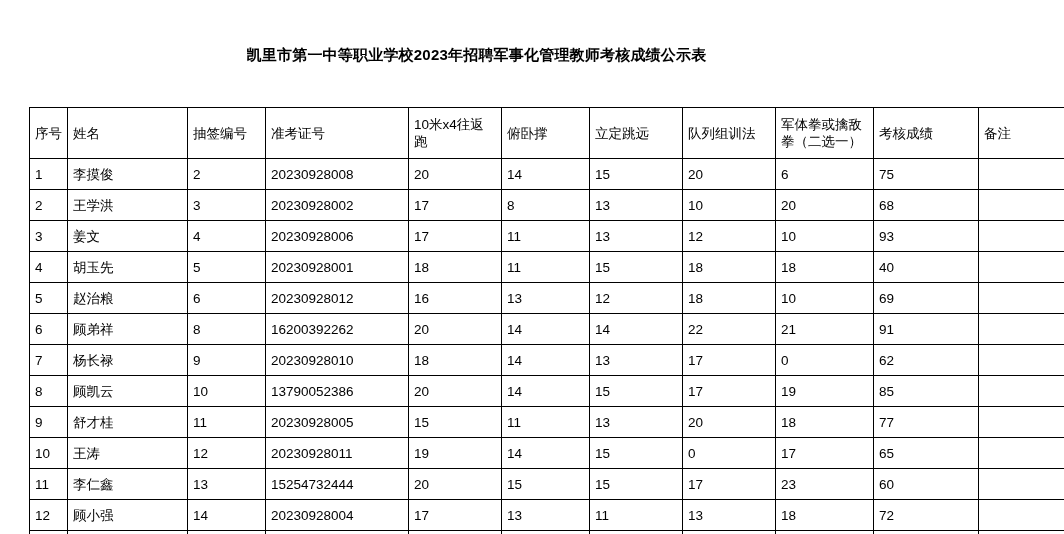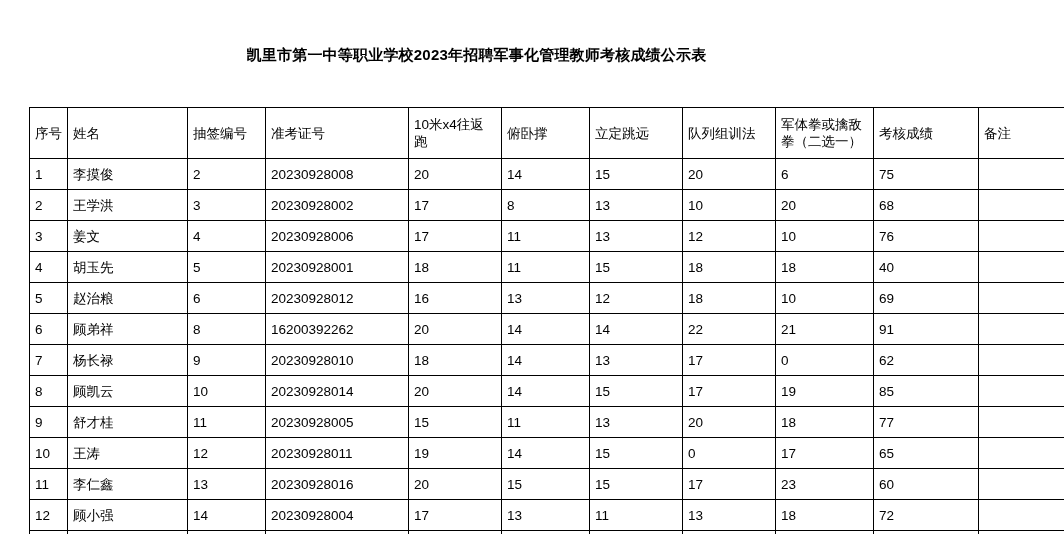--- a/index.html
+++ b/index.html
@@ -139,21 +139,21 @@
           <tr>
             <td>3</td>
             <td>姜文</td>
             <td>4</td>
             <td>20230928006</td>
             <td>17</td>
             <td>11</td>
             <td>13</td>
             <td>12</td>
             <td>10</td>
-            <td>76</td>
+            <td>93</td>
             <td></td>
           </tr>
           <tr>
             <td>4</td>
             <td>胡玉先</td>
             <td>5</td>
             <td>20230928001</td>
             <td>18</td>
             <td>11</td>
             <td>15</td>
@@ -198,21 +198,21 @@
             <td>13</td>
             <td>17</td>
             <td>0</td>
             <td>62</td>
             <td></td>
           </tr>
           <tr>
             <td>8</td>
             <td>顾凯云</td>
             <td>10</td>
-            <td>20230928014</td>
+            <td>13790052386</td>
             <td>20</td>
             <td>14</td>
             <td>15</td>
             <td>17</td>
             <td>19</td>
             <td>85</td>
             <td></td>
           </tr>
           <tr>
             <td>9</td>
@@ -237,21 +237,21 @@
             <td>15</td>
             <td>0</td>
             <td>17</td>
             <td>65</td>
             <td></td>
           </tr>
           <tr>
             <td>11</td>
             <td>李仁鑫</td>
             <td>13</td>
-            <td>20230928016</td>
+            <td>15254732444</td>
             <td>20</td>
             <td>15</td>
             <td>15</td>
             <td>17</td>
             <td>23</td>
             <td>60</td>
             <td></td>
           </tr>
           <tr>
             <td>12</td>

